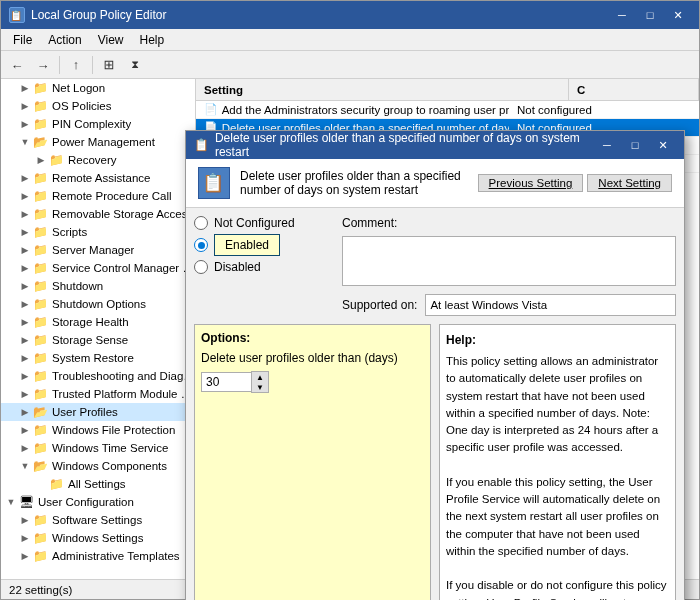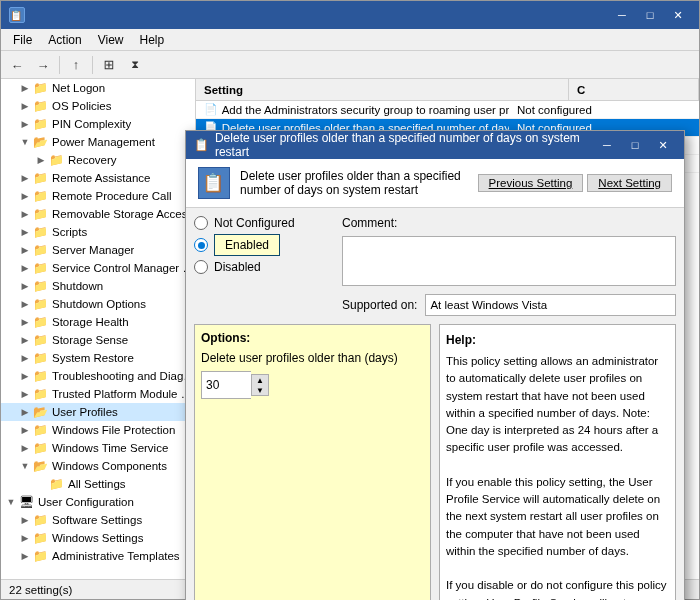--- a/index.html
+++ b/index.html
@@ -351,21 +351,21 @@
       display: flex;
       flex-direction: column;
       gap: 6px;
     }
     .options-panel-label { font-size: 12px; font-weight: 600; }
     .option-item { font-size: 12px; }
     .spinner-row {
       display: flex; align-items: center; gap: 0;
     }
     .spinner-input {
-      width: 50px; height: 28px;
+      width: 50px; height: 20px;
       border: 1px solid #adadad;
       border-right: none;
       padding: 0 4px;
       font-size: 12px;
       background: white;
     }
     .spinner-btns {
       display: flex; flex-direction: column;
       border: 1px solid #adadad;
       background: #e1e1e1;
@@ -391,20 +391,21 @@
     .help-panel-label { font-size: 12px; font-weight: 600; margin-bottom: 4px; }
   </style>
 </head>
 <body>
 
 <div class="main-window">
 
   <div class="title-bar">
     <div class="title-bar-left">
       <div class="title-bar-icon">📋</div>
+      <span class="title-bar-title">Local Group Policy Editor</span>
     </div>
     <div class="title-bar-controls">
       <button class="title-bar-btn">─</button>
       <button class="title-bar-btn">□</button>
       <button class="title-bar-btn close">✕</button>
     </div>
   </div>
 
   <div class="menu-bar">
     <span class="menu-item">File</span>

